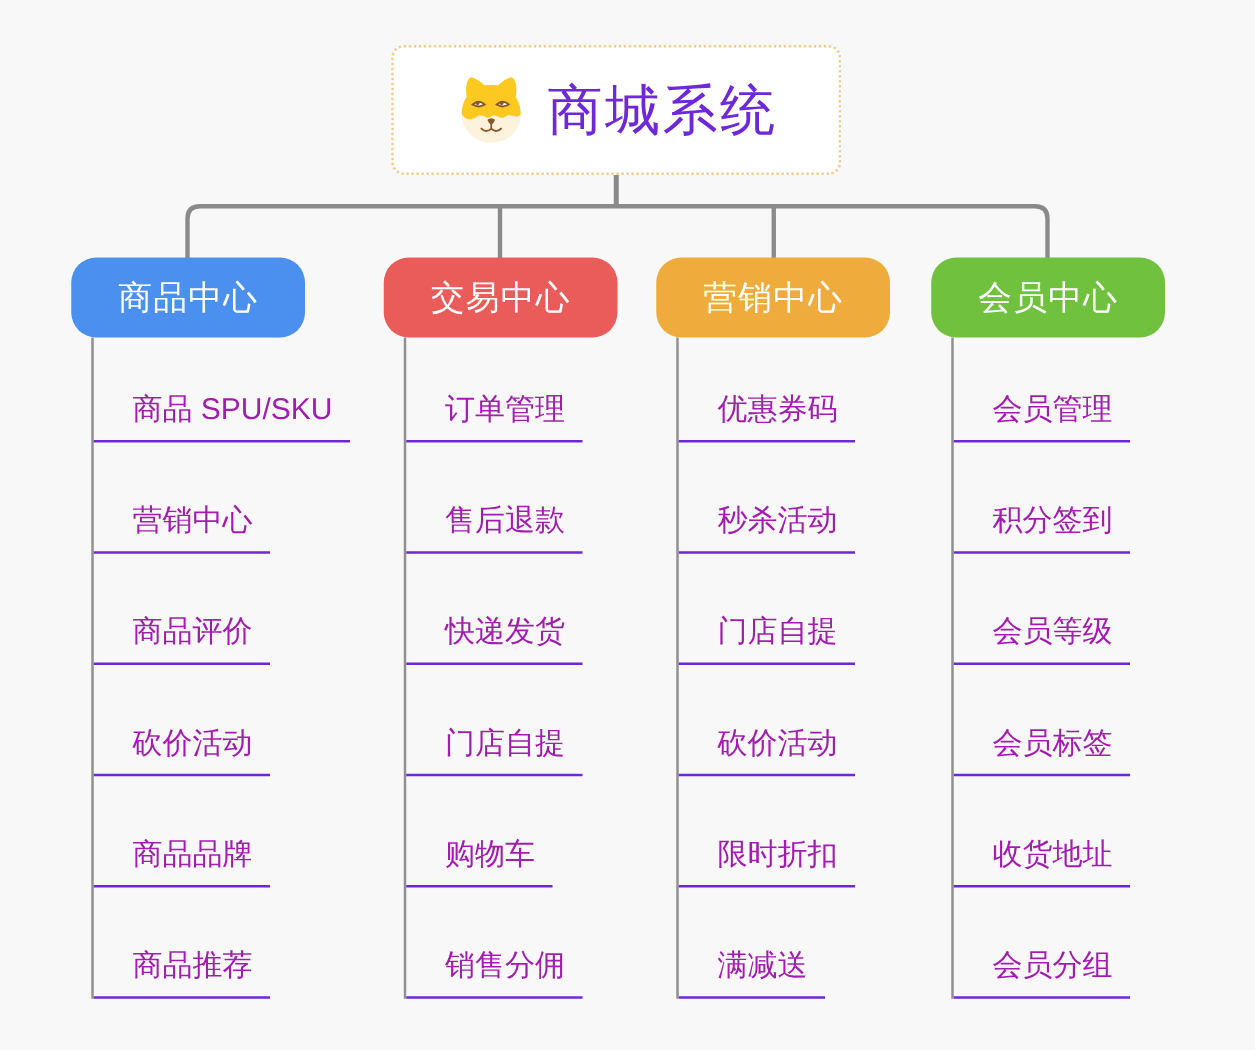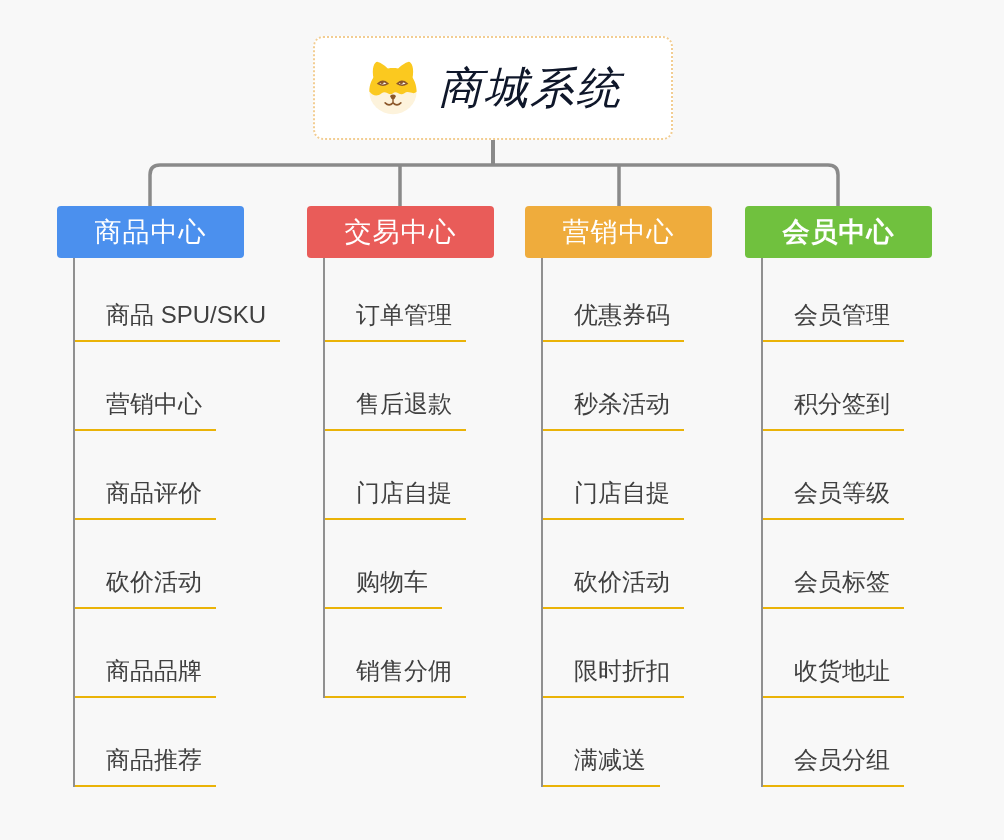--- a/index.html
+++ b/index.html
@@ -45,23 +45,23 @@
   }
   .dog-icon { display: block; }
 
   
   .branch {
     position: absolute;
     top: 206px;
     width: 240px;
   }
   .branch-header {
-    width: 187px; height: 52px;
+    width: 187px; height: 64px;
     box-sizing: border-box;
-    border-radius: 4px;
+    border-radius: 20px;
     display: flex;
     align-items: center;
     justify-content: center;
     color: #ffffff;
     font-size: 27px;
     letter-spacing: 1px;
     white-space: nowrap;
     cursor: pointer;
   }
   .branch-children {
@@ -70,24 +70,24 @@
   }
   .leaf {
     height: 89px;
     display: flex;
     align-items: flex-end;
   }
   .leaf:first-child { height: 84px; }
   .leaf-label {
     display: inline-block;
     font-size: 24px;
-    color: #404040;
+    color: #a21caf;
     white-space: nowrap;
     padding: 0 14px 9px 31px;
-    border-bottom: 2px solid #eab308;
+    border-bottom: 2px solid #6d28d9;
     cursor: pointer;
   }
   .b0 { left: 57px; }
   .b1 { left: 307px; }
   .b2 { left: 525px; text-align: center; }
   .b3 { left: 745px; }
 </style>
 </head>
 <body>
 
@@ -109,21 +109,21 @@
       <g stroke="#8b572a" stroke-width="1.8" fill="#fffdf5">
         <path d="M15,27 q5.5,-5 11,0 q-5.5,3.6 -11,0 Z"></path>
         <path d="M37,27 q5.5,-5 11,0 q-5.5,3.6 -11,0 Z"></path>
       </g>
       <circle cx="19.5" cy="25.6" r="1.9" fill="#8b572a"></circle>
       <circle cx="41.5" cy="25.6" r="1.9" fill="#8b572a"></circle>
       <path d="M28.5,41 q3.5,-3 7,0 q-1.7,4.2 -3.5,4.2 q-1.8,0 -3.5,-4.2 Z" fill="#8b572a"></path>
       <path d="M32,45 L32,48" stroke="#8b572a" stroke-width="1.6" stroke-linecap="round"></path>
       <path d="M23,49 q4.5,4.5 9,0 q4.5,4.5 9,0" stroke="#8b572a" stroke-width="1.8" stroke-linecap="round" fill="none"></path>
     </svg>
-    <span class="root-label" style="color: #0f172a; font-style: italic;">商城系统</span>
+    <span class="root-label" style="color: #6d28d9;">商城系统</span>
   </div>
 
   <div class="branch b0">
     <div class="branch-header" style="background-color: rgb(75, 144, 238);">商品中心</div>
     <div class="branch-children">
       <div class="leaf">
           <span class="leaf-label">商品 SPU/SKU</span>
         </div>
       <div class="leaf">
           <span class="leaf-label">营销中心</span>
@@ -146,20 +146,23 @@
   <div class="branch b1">
     <div class="branch-header" style="background-color: rgb(233, 92, 89);">交易中心</div>
     <div class="branch-children">
       <div class="leaf">
           <span class="leaf-label">订单管理</span>
         </div>
       <div class="leaf">
           <span class="leaf-label">售后退款</span>
         </div>
       <div class="leaf">
+          <span class="leaf-label">快递发货</span>
+        </div>
+      <div class="leaf">
           <span class="leaf-label">门店自提</span>
         </div>
       <div class="leaf">
           <span class="leaf-label">购物车</span>
         </div>
       <div class="leaf">
           <span class="leaf-label">销售分佣</span>
         </div>
     </div>
   </div>
@@ -182,21 +185,21 @@
       <div class="leaf">
           <span class="leaf-label">限时折扣</span>
         </div>
       <div class="leaf">
           <span class="leaf-label">满减送</span>
         </div>
     </div>
   </div>
 
   <div class="branch b3">
-    <div class="branch-header" style="background-color: rgb(112, 193, 62); font-weight: bold;">会员中心</div>
+    <div class="branch-header" style="background-color: rgb(112, 193, 62);">会员中心</div>
     <div class="branch-children">
       <div class="leaf">
           <span class="leaf-label">会员管理</span>
         </div>
       <div class="leaf">
           <span class="leaf-label">积分签到</span>
         </div>
       <div class="leaf">
           <span class="leaf-label">会员等级</span>
         </div>

